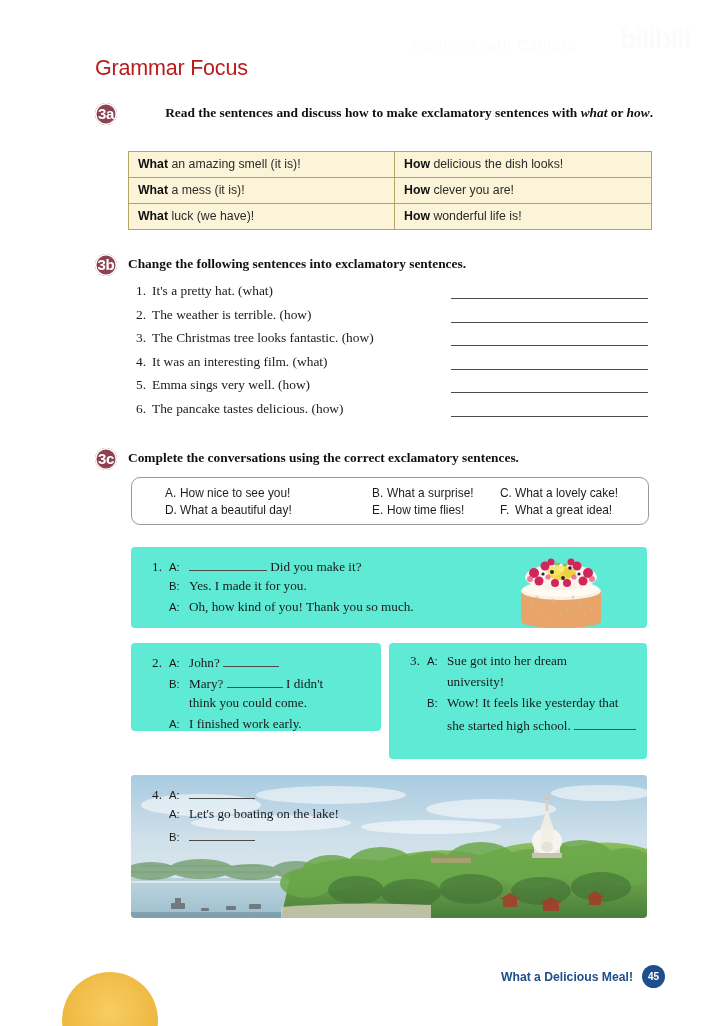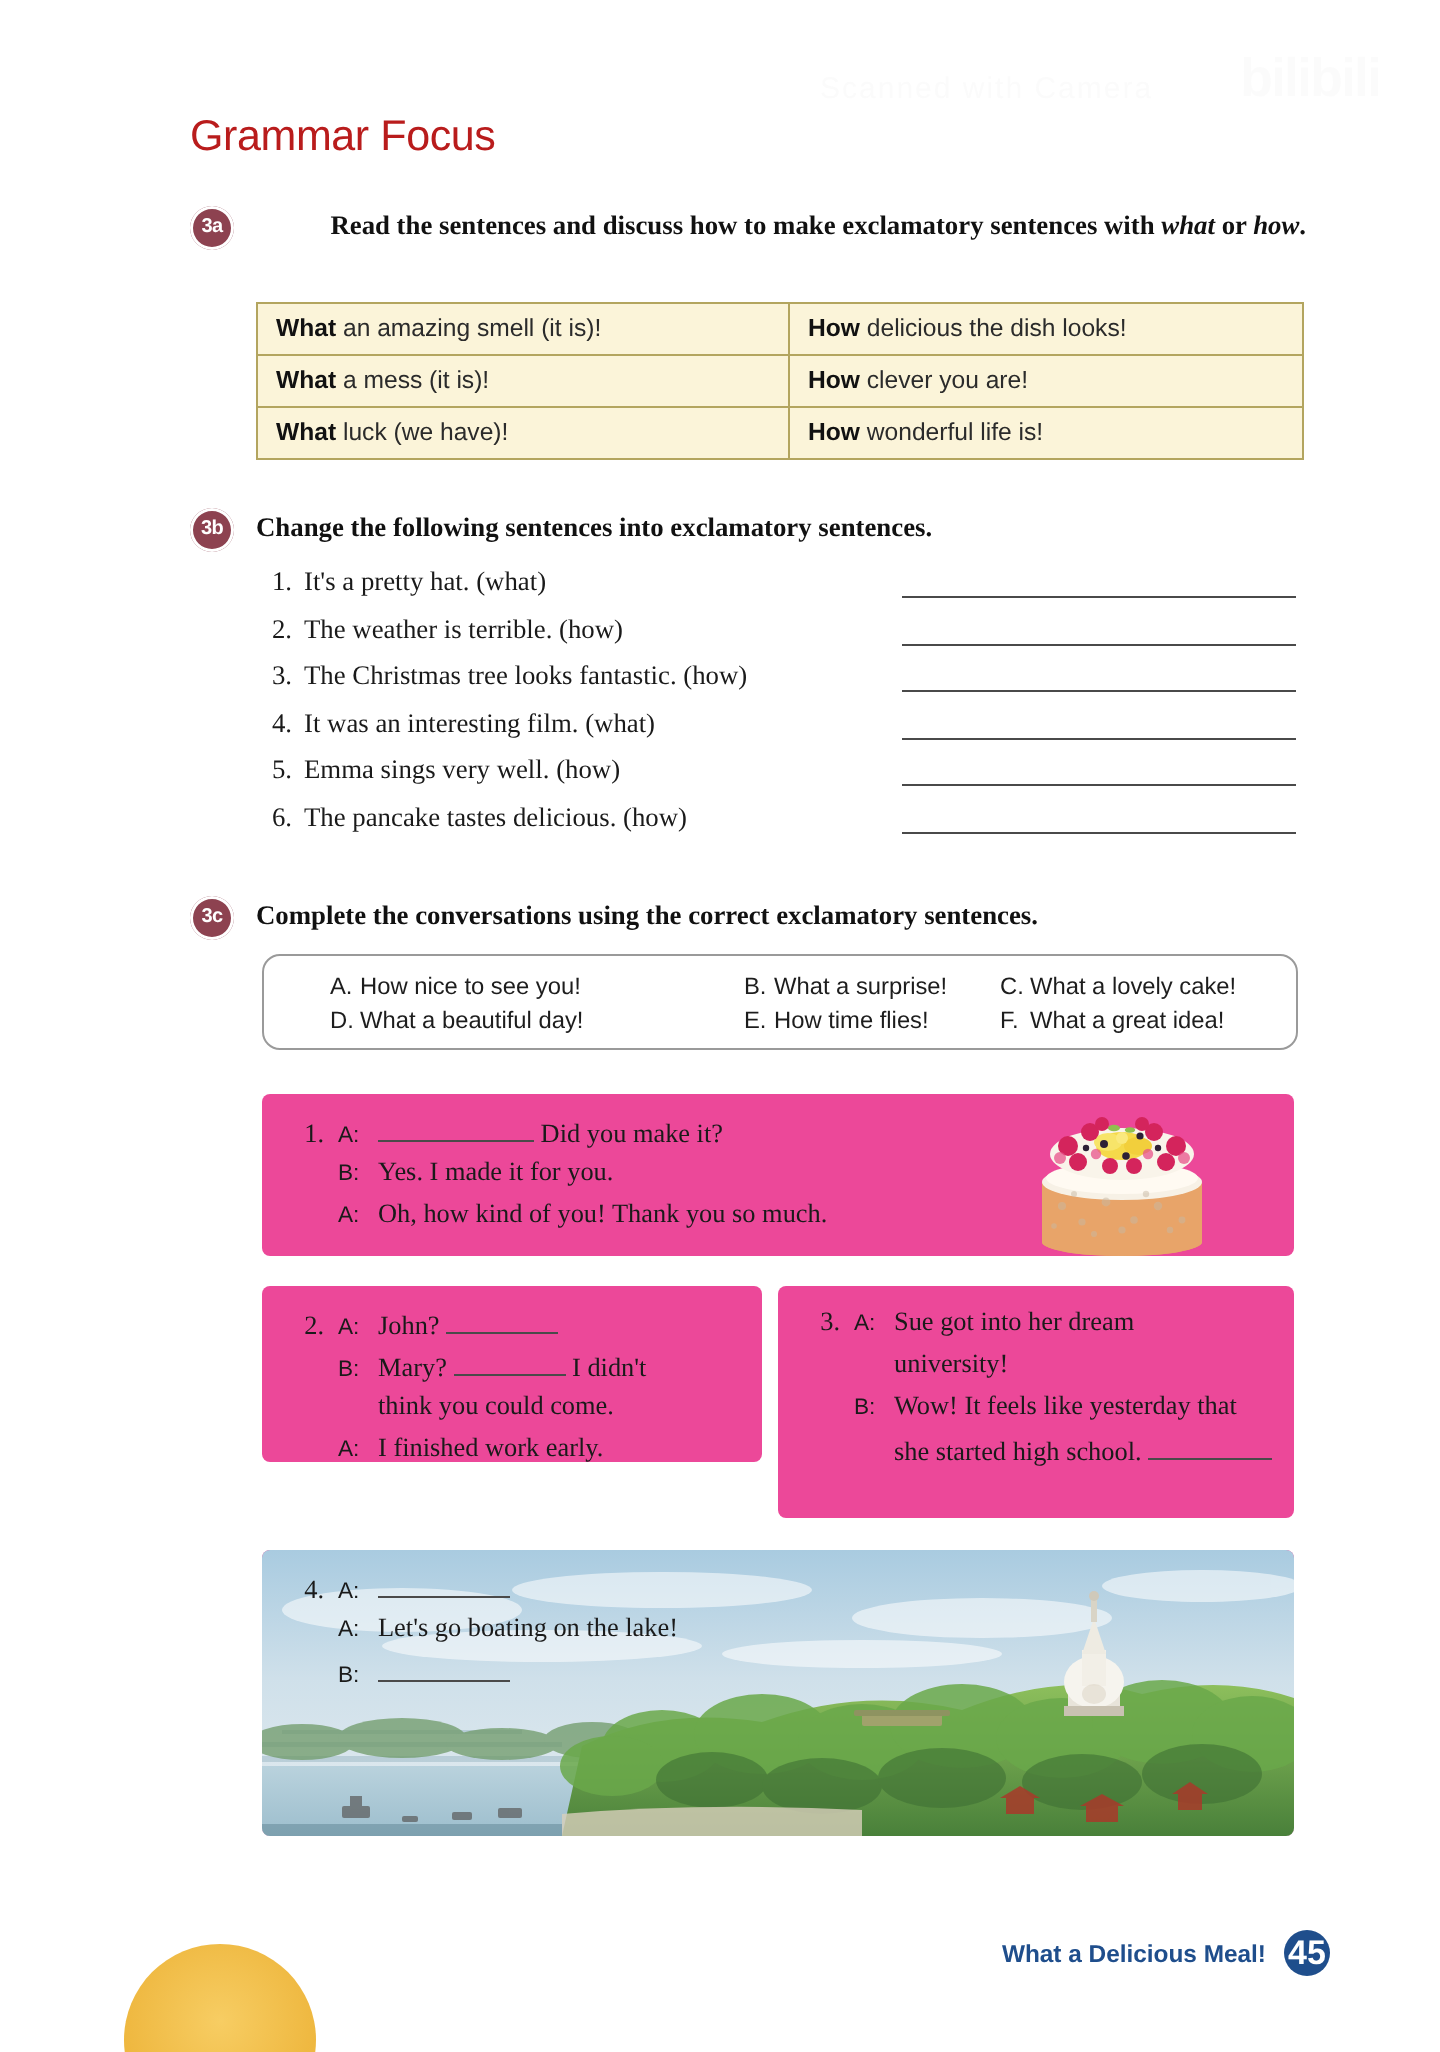--- a/index.html
+++ b/index.html
@@ -68,21 +68,21 @@
     position: absolute;
     left: 0;
     top: 0;
     width: 22px;
     height: 22px;
     border-radius: 50%;
     background: #8d4250;
     color: #ffffff;
     font-family: "Liberation Sans", sans-serif;
     font-weight: bold;
-    font-size: 10px;
+    font-size: 15px;
     line-height: 22px;
     text-align: center;
     letter-spacing: -0.3px;
     box-shadow: 0 0 0 1.5px #ffffff inset;
   }
   .sec-head {
     position: absolute;
     left: 33px;
     top: 1px;
     font-family: "Liberation Serif", serif;
@@ -164,21 +164,21 @@
     font-family: "Liberation Sans", sans-serif;
     font-size: 11.9px;
     color: #1d1d1d;
     white-space: nowrap;
   }
   .opt .lbl { display: inline-block; width: 15px; }
 
   
   .convo {
     position: absolute;
-    background: #ec4899;
+    background: #5eead4;
     border-radius: 4px;
     overflow: hidden;
   }
   .convo-lines {
     position: absolute;
     left: 14px;
     top: 10px;
   }
   .c-row {
     position: relative;
@@ -241,21 +241,21 @@
     color: #1f4e8c;
   }
   #page-number {
     width: 23px;
     height: 23px;
     border-radius: 50%;
     background: #1f4e8c;
     color: #ffffff;
     font-family: "Liberation Sans", sans-serif;
     font-weight: bold;
-    font-size: 17px;
+    font-size: 10px;
     line-height: 23px;
     text-align: center;
   }
 
   
   #corner-deco {
     position: absolute;
     left: 62px;
     bottom: -42px;
     width: 96px;

